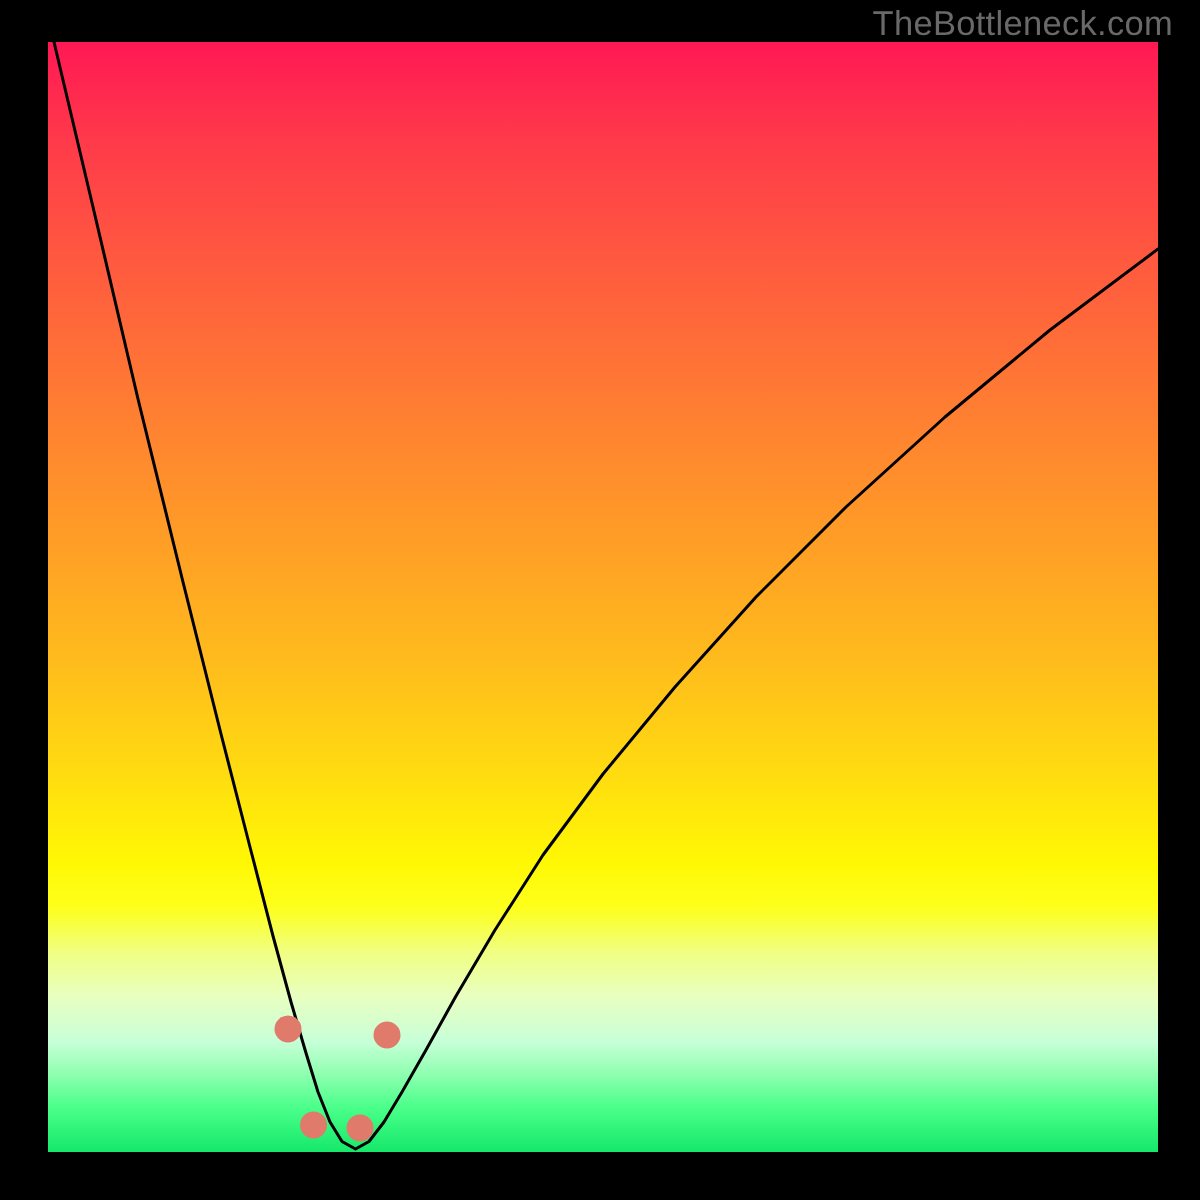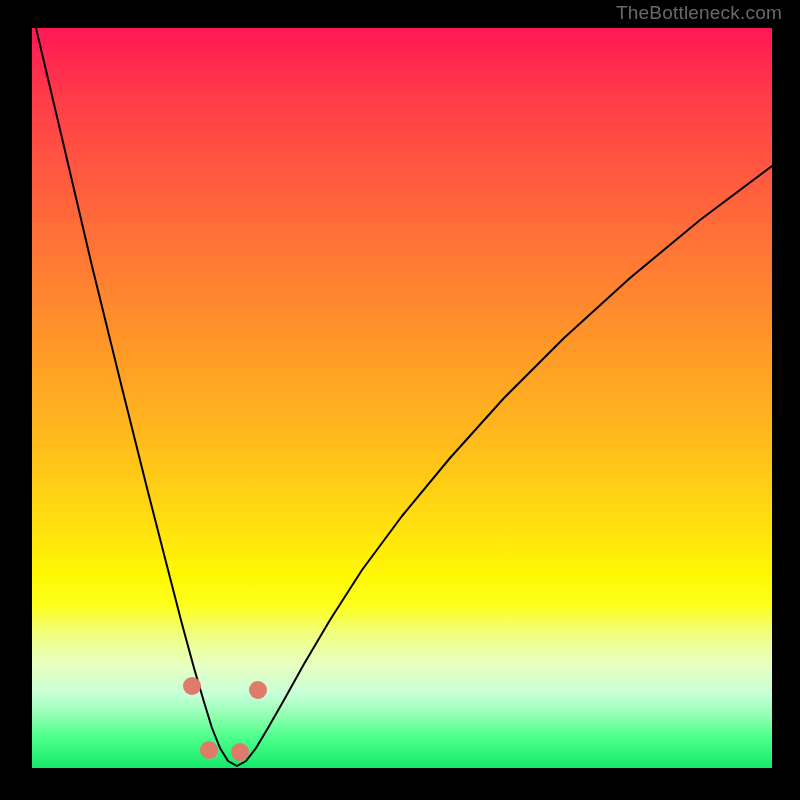--- a/index.html
+++ b/index.html
@@ -14,21 +14,21 @@
     position: relative;
     width: 800px;
     height: 800px;
     background: #000000;
   }
   .watermark {
     position: absolute;
     top: 2px;
     right: 18px;
     font-family: Arial, Helvetica, sans-serif;
-    font-size: 19px;
+    font-size: 23px;
     font-weight: 500;
     color: #696969;
     letter-spacing: 0.2px;
   }
   .plot {
     position: absolute;
     left: 32px;
     top: 28px;
     width: 740px;
     height: 740px;

